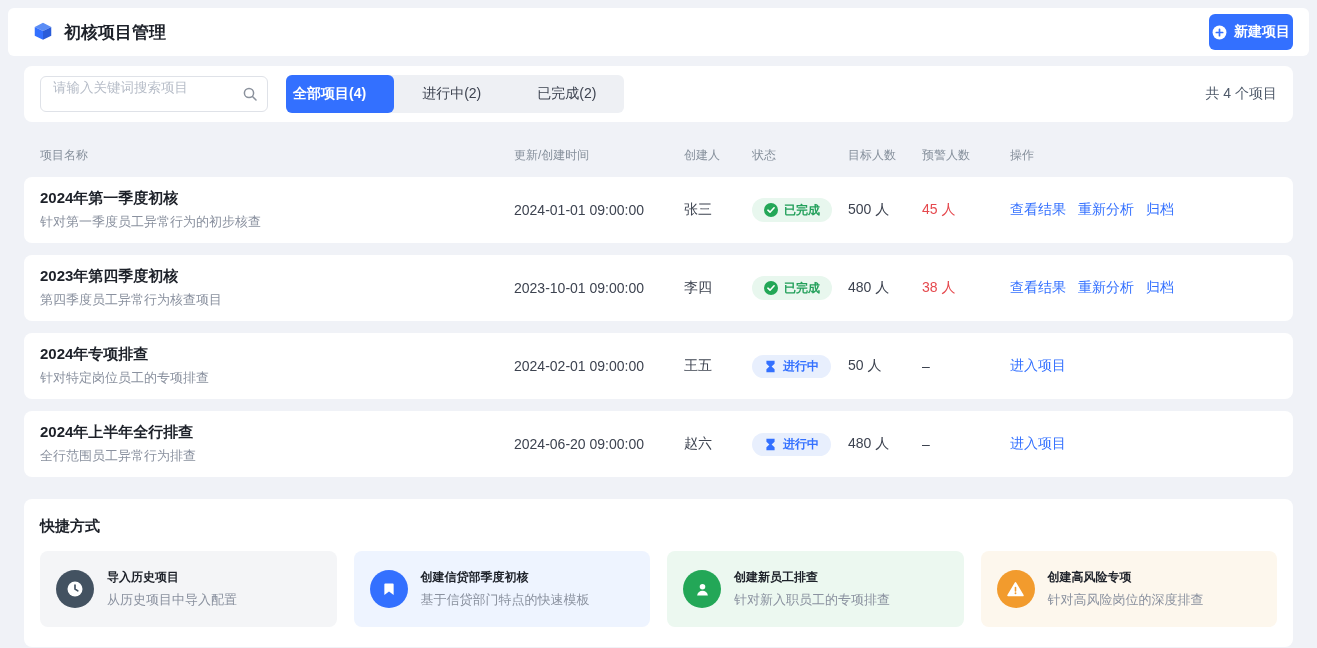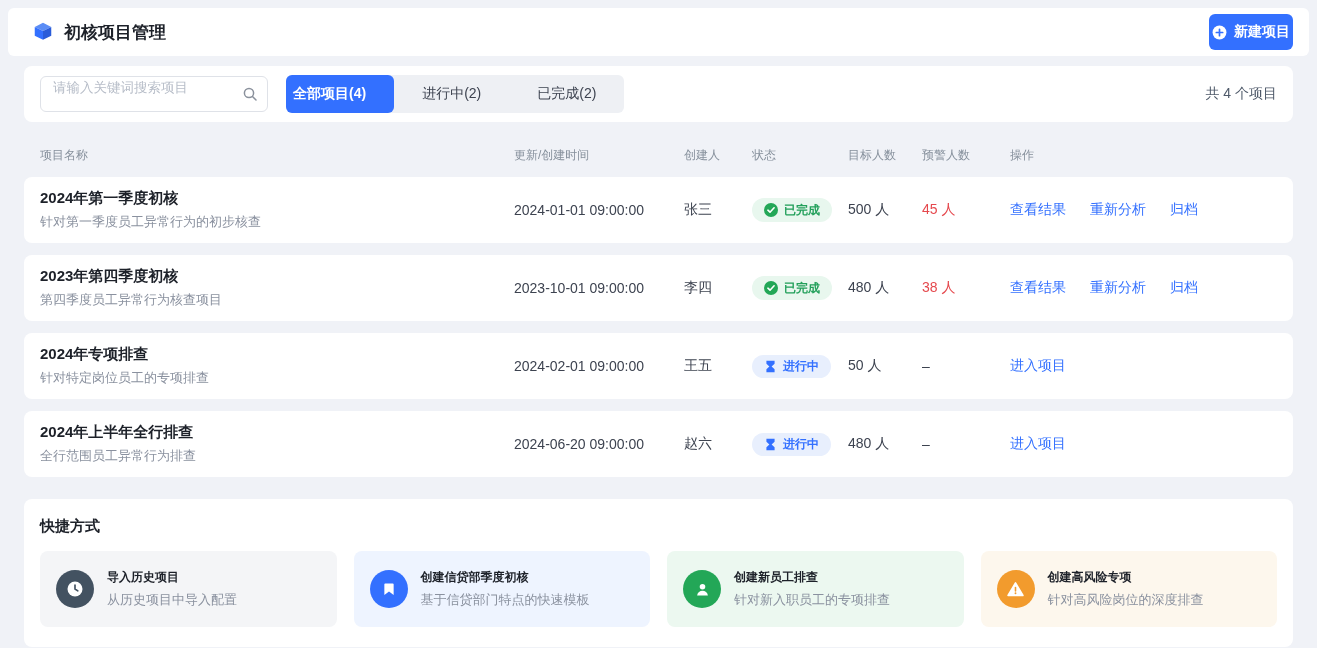--- a/index.html
+++ b/index.html
@@ -74,21 +74,21 @@
     line-height:1;
   }
   .badge svg { display:none; }
   .badge.done { background:#e8f7ee; color:#23a05b; }
   .badge.done svg.ic-done { display:block; }
   .badge.progress { background:#e8effd; color:#3370ff;justify-content:flex-end; }
   .badge.progress svg.ic-prog { display:block; }
   .warn { font-size:14px; }
   .warn.alert { color:#e5484d; }
   .warn.muted { color:#3d4350; }
-  .actions { display:flex; gap:24px; }
+  .actions { display:flex; gap:12px; }
   .link { color:#3370ff; font-size:14px; cursor:pointer; text-decoration:none; white-space:nowrap; }
 
   
   .quick { margin:22px 24px 0; padding:18px 16px 20px; }
   .quick-title { font-size:15px; font-weight:700; color:#1d2129; margin-bottom:15px; }
   .quick-grid { display:grid; grid-template-columns:repeat(4,1fr); gap:17px; }
   .qcard {
     border-radius:8px; padding:18px 16px; display:flex; align-items:center;
     gap:13px; cursor:pointer;
   }

